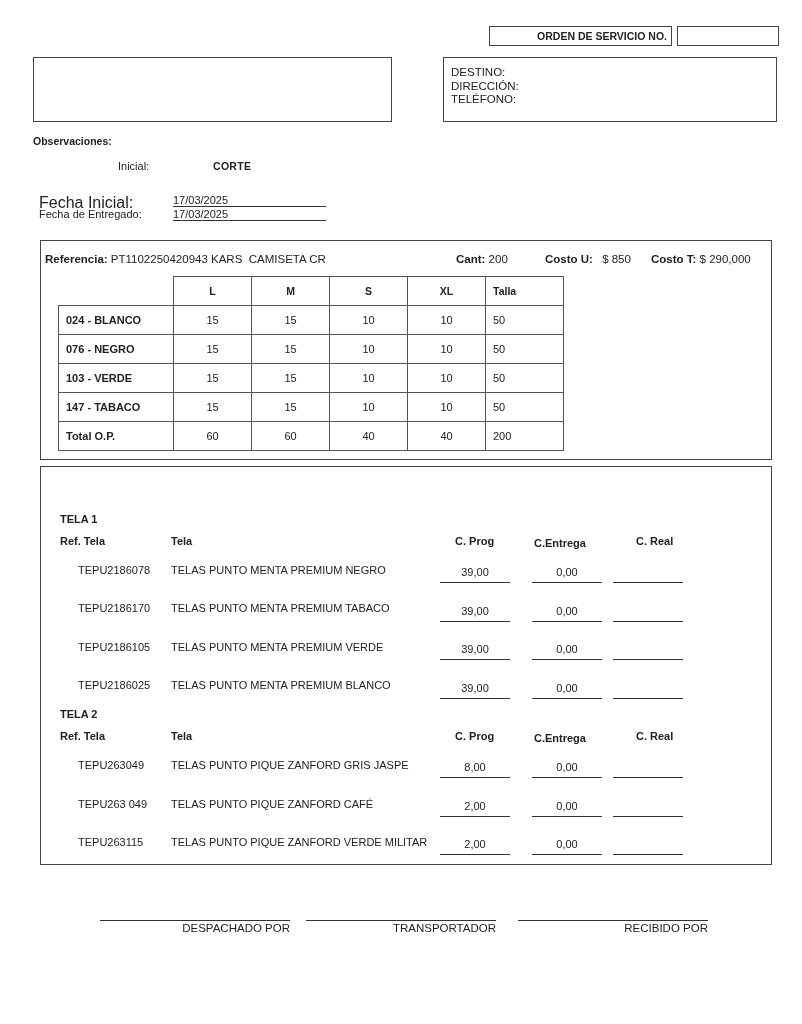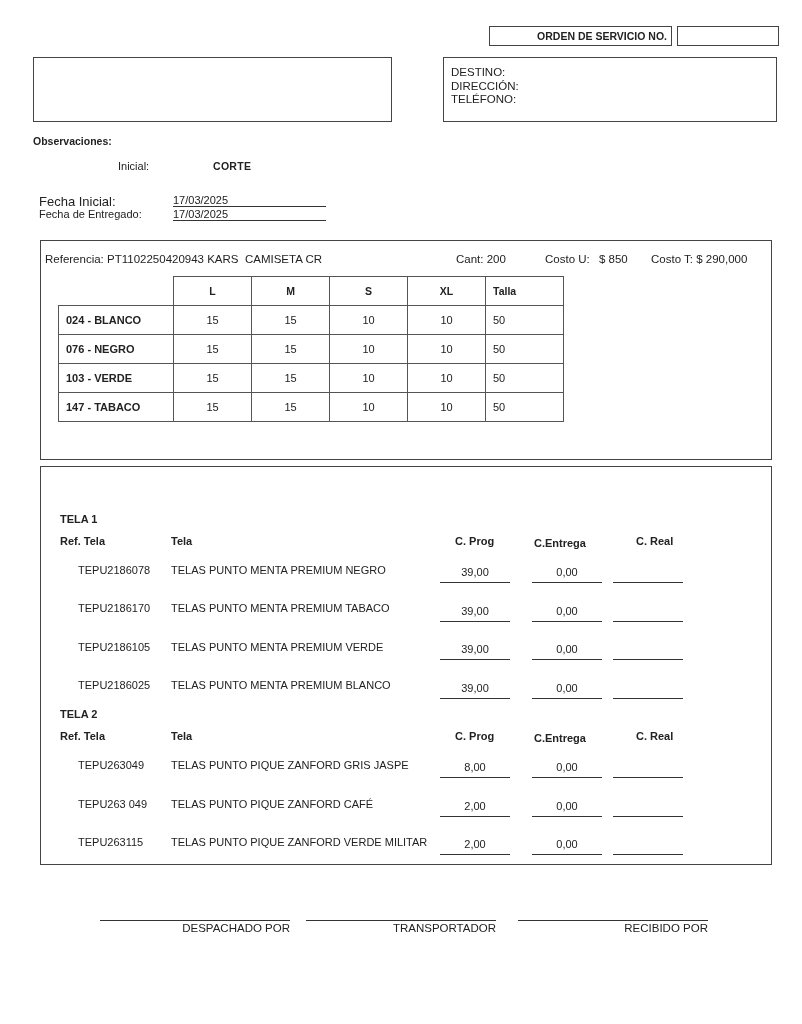--- a/index.html
+++ b/index.html
@@ -1,31 +1,31 @@
 <!DOCTYPE html>
 <html><head>
 <meta charset="utf-8">
 <style>
   * { box-sizing: border-box; margin: 0; padding: 0; }
   html, body { width: 802px; height: 1024px; background: #ffffff; }
   body { position: relative; font-family: "Liberation Sans", sans-serif; color: #222; font-size: 11px; overflow: hidden; }
   .abs { position: absolute; }
   .box { position: absolute; border: 1.5px solid #444; }
-  .b { font-weight: normal; }
+  .b { font-weight: bold; }
 
   
   #orden-label { left: 489px; top: 26px; width: 183px; height: 20px; text-align: right; padding-right: 4px; line-height: 18px; font-size: 10.5px; font-weight: bold; }
   #orden-value { left: 677px; top: 26px; width: 102px; height: 20px; }
   #left-box { left: 33px; top: 57px; width: 359px; height: 65px; }
   #dest-box { left: 443px; top: 57px; width: 334px; height: 65px; padding: 8px 16px 0 7px; line-height: 13.5px; font-size: 11.5px; }
 
   #observ { left: 33px; top: 135px; font-size: 10.5px; font-weight: bold; }
   #proceso-label { left: 118px; top: 160px; font-size: 11px; }
   #proceso-value { left: 213px; top: 160px; font-size: 10.5px; font-weight: bold; letter-spacing: 0.3px; }
-  #fi-label { left: 39px; top: 194px; font-size: 13px; }
+  #fi-label { left: 39px; top: 194px; font-size: 16px; }
   #fe-label { left: 39px; top: 208px; font-size: 11px; }
   #fi-value { left: 173px; top: 194px; width: 153px; font-size: 11px; border-bottom: 1.5px solid #333; line-height: 12px; }
   #fe-value { left: 173px; top: 208px; width: 153px; font-size: 11px; border-bottom: 1.5px solid #333; line-height: 12px; }
 
   
   #prod-box { left: 40px; top: 240px; width: 732px; height: 220px; }
   #ref-line { left: 45px; top: 253px; font-size: 11.5px; white-space: nowrap; }
   #cant-line { left: 456px; top: 253px; font-size: 11.5px; white-space: nowrap; }
   #costou-line { left: 545px; top: 253px; font-size: 11.5px; white-space: nowrap; }
   #costot-line { left: 651px; top: 253px; font-size: 11.5px; white-space: nowrap; }
@@ -127,20 +127,28 @@
     <td class="c5">50</td>
   </tr>
   <tr>
     <td class="c0">147 - TABACO</td>
     <td class="c1">15</td>
     <td class="c2">15</td>
     <td class="c3">10</td>
     <td class="c4">10</td>
     <td class="c5">50</td>
   </tr>
+  <tr>
+    <td class="c0">Total O.P.</td>
+    <td class="c1">60</td>
+    <td class="c2">60</td>
+    <td class="c3">40</td>
+    <td class="c4">40</td>
+    <td class="c5">200</td>
+  </tr>
 </tbody>
   </table>
 
 <div id="fab-box" class="box"></div>
 
 <div class="sec-title" style="top:513px">TELA 1</div>
 <div class="col-h" style="left:60px;top:535px">Ref. Tela</div>
 <div class="col-h" style="left:171px;top:535px">Tela</div>
 <div class="col-h" style="left:455px;top:535px">C. Prog</div>
 <div class="col-h" style="left:534px;top:537px">C.Entrega</div>

